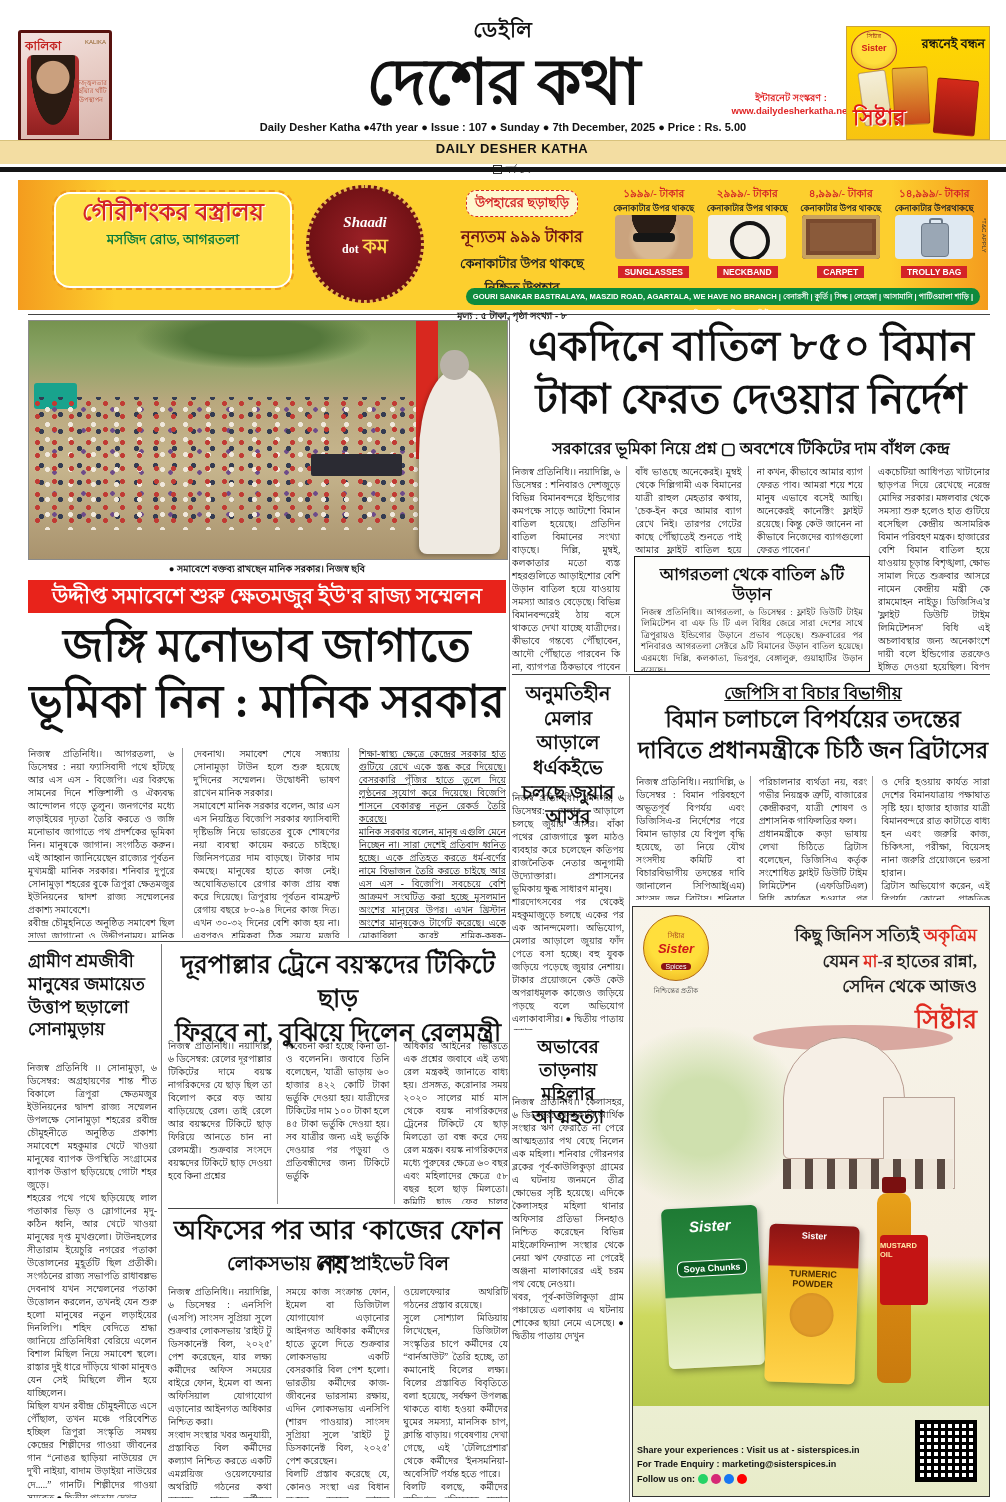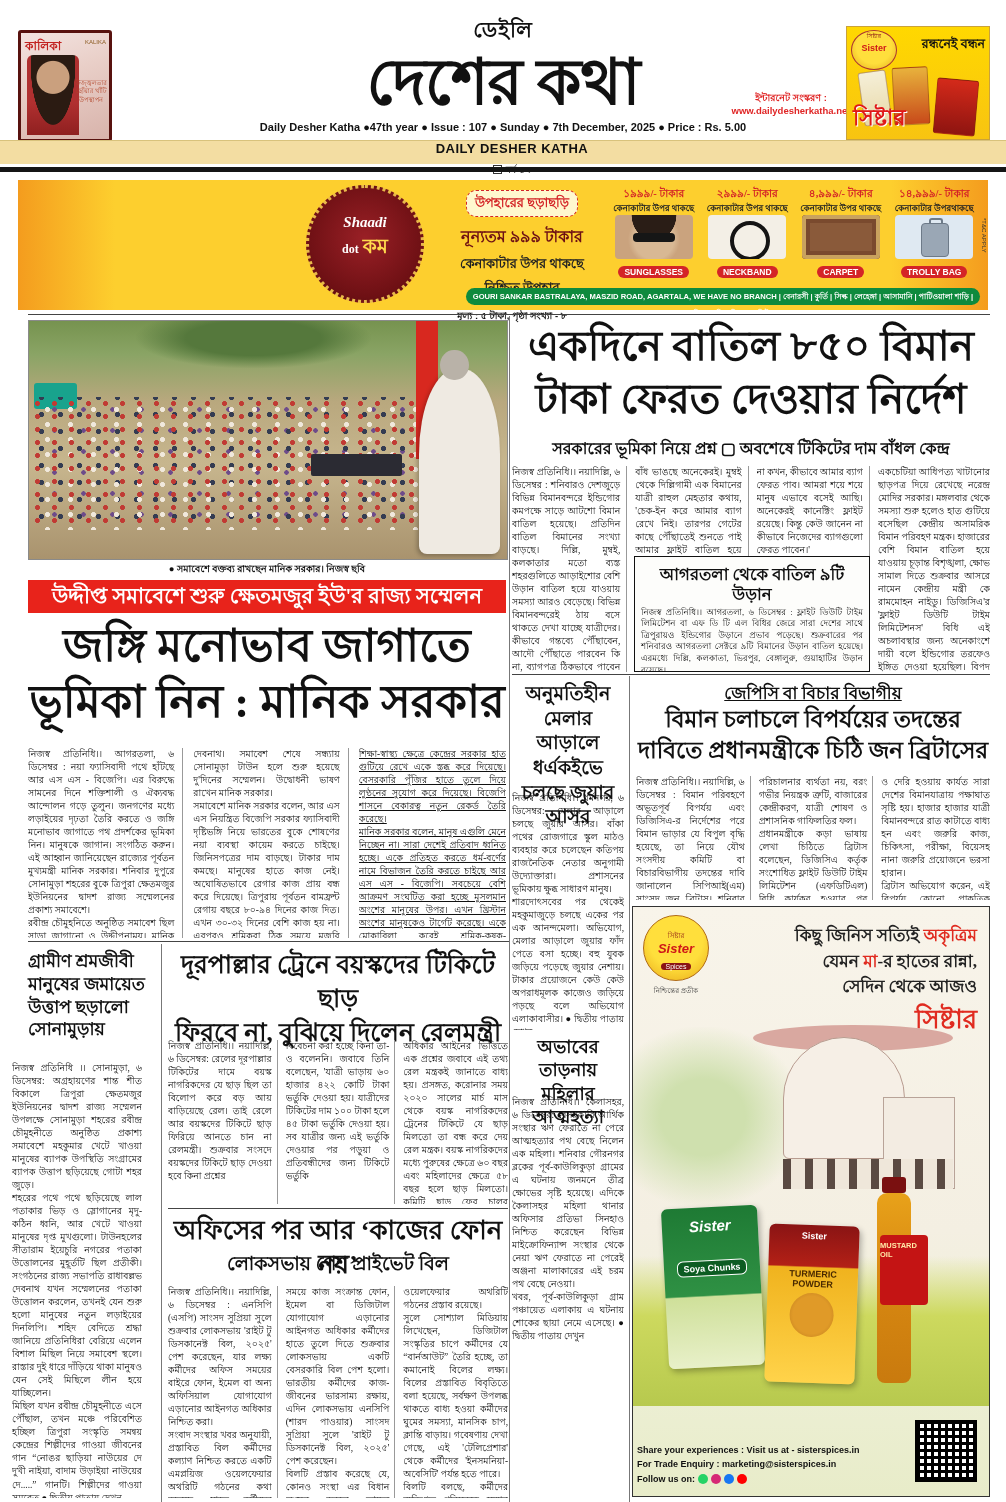--- a/index.html
+++ b/index.html
@@ -63,21 +63,21 @@
   .promo-badge{display:inline-block;background:#fff8cf;border:1.5px dashed #d42427;border-radius:10px;
                color:#d42427;font-size:13px;font-weight:900;padding:2px 8px;}
   .promo-l1{font-size:16px;font-weight:900;color:#6e1014;margin-top:7px;}
   .promo-l2,.promo-l3{font-size:13px;font-weight:bold;color:#222;margin-top:3px;}
   .prods{position:absolute;left:592px;top:6px;width:368px;display:flex;gap:6px;}
   .prod{width:88px;text-align:center;}
   .pr-price{font-size:10.5px;font-weight:900;color:#d42427;}
   .pr-note{font-size:8.5px;line-height:1.2;color:#222;font-weight:bold;}
   .pr-img{height:44px;width:78px;margin:2px auto;border-radius:4px;position:relative;overflow:hidden;background:#eee;}
   .pr-label{display:inline-block;background:#d42427;color:#fff;font-size:8.5px;font-weight:900;
-            padding:1px 6px;border-radius:6px;font-family:"Liberation Sans",sans-serif;}
+            padding:1px 6px;border-radius:0;font-family:"Liberation Sans",sans-serif;}
   .img-sun{background:radial-gradient(ellipse at 50% 0%,#2a1d16 40%,transparent 41%),
            radial-gradient(circle at 50% 55%,#d8b894 20px,#caa37e 26px);}
   .img-sun .band{position:absolute;left:18px;top:18px;width:42px;height:9px;background:#161616;border-radius:4px;}
   .img-neck{background:#f3efe6;}
   .img-neck .ring{position:absolute;left:22px;top:6px;width:32px;height:32px;border:4px solid #141414;border-radius:50%;}
   .img-carpet{background:#8a5a3a;box-shadow:inset 0 0 0 4px #c9a25e,inset 0 0 0 8px #7a4a2e;}
   .img-trolly{background:#dfe9f2;}
   .img-trolly .case{position:absolute;left:26px;top:8px;width:26px;height:32px;background:#9aa7b5;border-radius:4px;border:1px solid #6d7a88;}
   .img-trolly .handle{position:absolute;left:34px;top:3px;width:10px;height:6px;border:2px solid #6d7a88;border-bottom:none;border-radius:3px 3px 0 0;}
   .strip{position:absolute;left:448px;bottom:5px;right:8px;height:17px;background:#0e8a3d;border-radius:9px;
@@ -211,20 +211,24 @@
     <span class="ib-seg">আগরতলা, ৭ই ডিসেম্বর, ২০২৫</span>
     <span class="ib-seg">২০শে অগ্রহায়ণ, ১৪৩২</span>
     <span class="ib-seg">রবিবার</span>
     <span class="ib-seg">REGD NO. RN 34238/1979</span>
     <span class="ib-plain">Postal Regn. No. AGT / NE-983 / 2015-17</span>
     <span class="ib-plain">মূল্য : ৫ টাকা, পৃষ্ঠা সংখ্যা - ৮</span>
   </div>
   <div class="abs blackbar"></div>
 
   <div class="abs banner">
+    <div class="gsb">
+      <div class="gsb-l1">গৌরীশংকর বস্ত্রালয়</div>
+      <div class="gsb-l2">মসজিদ রোড, আগরতলা</div>
+    </div>
     <div class="shaadi">
       <div class="sh1">Shaadi</div>
       <div><span class="sh2">dot</span> <span class="sh3">কম</span></div>
     </div>
     <div class="promo">
       <div class="promo-badge">উপহারের ছড়াছড়ি</div>
       <div class="promo-l1">নূন্যতম ৯৯৯ টাকার</div>
       <div class="promo-l2">কেনাকাটার উপর থাকছে</div>
       <div class="promo-l3">নিশ্চিত উপহার</div>
     </div>
@@ -380,21 +384,21 @@
         <span class="soc" style="background:#25D366;"></span><span class="soc" style="background:#d62976;"></span><span class="soc" style="background:#1877F2;"></span><span class="soc" style="background:#FF0000;"></span>
       </div>
     </div>
     <div class="qr"></div>
   </div>
 
   <div class="abs rule-h" style="left:28px;top:941px;width:481px;"></div>
   <div class="abs rule-v" style="left:161px;top:944px;height:558px;"></div>
 
   <div class="abs hl-small" style="left:28px;top:950px;width:130px;font-size:17.5px;text-align:left;">গ্রামীণ শ্রমজীবী মানুষের জমায়েত উত্তাপ ছড়ালো সোনামুড়ায়</div>
-  <div class="abs bcol" style="left:12px;top:1062px;width:130px;height:436px;">নিজস্ব প্রতিনিধি ।। সোনামুড়া, ৬ ডিসেম্বর: অগ্রহায়ণের শান্ত শীত বিকালে ত্রিপুরা ক্ষেতমজুর ইউনিয়নের দ্বাদশ রাজ্য সম্মেলন উপলক্ষে সোনামুড়া শহরের রবীন্দ্র চৌমুহনীতে অনুষ্ঠিত প্রকাশ্য সমাবেশে মহকুমার খেটে খাওয়া মানুষের ব্যাপক উপস্থিতি সংগ্রামের ব্যাপক উত্তাপ ছড়িয়েছে গোটা শহর জুড়ে।
+  <div class="abs bcol" style="left:27px;top:1062px;width:130px;height:436px;">নিজস্ব প্রতিনিধি ।। সোনামুড়া, ৬ ডিসেম্বর: অগ্রহায়ণের শান্ত শীত বিকালে ত্রিপুরা ক্ষেতমজুর ইউনিয়নের দ্বাদশ রাজ্য সম্মেলন উপলক্ষে সোনামুড়া শহরের রবীন্দ্র চৌমুহনীতে অনুষ্ঠিত প্রকাশ্য সমাবেশে মহকুমার খেটে খাওয়া মানুষের ব্যাপক উপস্থিতি সংগ্রামের ব্যাপক উত্তাপ ছড়িয়েছে গোটা শহর জুড়ে।
 শহরের পথে পথে ছড়িয়েছে লাল পতাকার ভিড় ও স্লোগানের মৃদু-কঠিন ধ্বনি, আর খেটে খাওয়া মানুষের দৃপ্ত মুখগুলো। টাউনহলের সীতারাম ইয়েচুরি নগরের পতাকা উত্তোলনের মুহূর্তটি ছিল প্রতীকী। সংগঠনের রাজ্য সভাপতি রাধাবল্লভ দেবনাথ যখন সম্মেলনের পতাকা উত্তোলন করলেন, তখনই যেন শুরু হলো মানুষের নতুন লড়াইয়ের দিনলিপি। শহিদ বেদিতে শ্রদ্ধা জানিয়ে প্রতিনিধিরা বেরিয়ে এলেন বিশাল মিছিল নিয়ে সমাবেশ স্থলে। রাস্তার দুই ধারে দাঁড়িয়ে থাকা মানুষও যেন সেই মিছিলে লীন হয়ে যাচ্ছিলেন।
 মিছিল যখন রবীন্দ্র চৌমুহনীতে এসে পৌঁছাল, তখন মঞ্চে পরিবেশিত হচ্ছিল ত্রিপুরা সংস্কৃতি সমন্বয় কেন্দ্রের শিল্পীদের গাওয়া জীবনের গান “নোঙর ছাড়িয়া নাউয়ের দে দুখী নাইয়া, বাদাম উড়াইয়া নাউয়ের দে.....” গানটি। শিল্পীদের গাওয়া সমবেত ● দ্বিতীয় পাতায় দেখুন</div>
 
   <div class="abs hl-small" style="left:168px;top:948px;width:340px;font-size:25px;line-height:1.35;">
     <div>দূরপাল্লার ট্রেনে বয়স্কদের টিকিটে ছাড়</div>
     <div>ফিরবে না, বুঝিয়ে দিলেন রেলমন্ত্রী</div>
   </div>
   <div class="abs" style="left:168px;top:1040px;width:340px;height:164px;display:flex;gap:8px;">
     <div class="bcol" style="width:106px;border-right:1px solid #999;padding-right:5px;">নিজস্ব প্রতিনিধি।। নয়াদিল্লি, ৬ ডিসেম্বর: রেলের দূরপাল্লার টিকিটের দামে বয়স্ক নাগরিকদের যে ছাড় ছিল তা বিলোপ করে বড় আয় বাড়িয়েছে রেল। তাই রেলে আর বয়স্কদের টিকিটে ছাড় ফিরিয়ে আনতে চান না রেলমন্ত্রী। শুক্রবার সংসদে বয়স্কদের টিকিটে ছাড় দেওয়া হবে কিনা প্রশ্নের</div>
     <div class="bcol" style="width:106px;border-right:1px solid #999;padding-right:5px;">বিবেচনা করা হচ্ছে কিনা তা-ও বলেননি। জবাবে তিনি বলেছেন, 'যাত্রী ভাড়ায় ৬০ হাজার ৪২২ কোটি টাকা ভর্তুকি দেওয়া হয়। যাত্রীদের টিকিটের দাম ১০০ টাকা হলে ৪৫ টাকা ভর্তুকি দেওয়া হয়। সব যাত্রীর জন্য এই ভর্তুকি দেওয়ার পর পড়ুয়া ও প্রতিবন্ধীদের জন্য টিকিটে ভর্তুকি</div>

